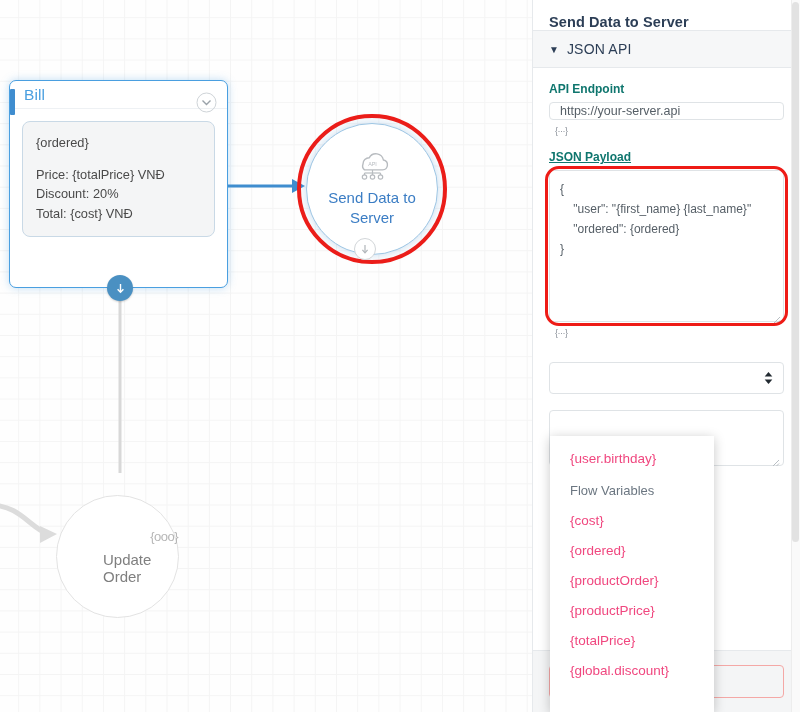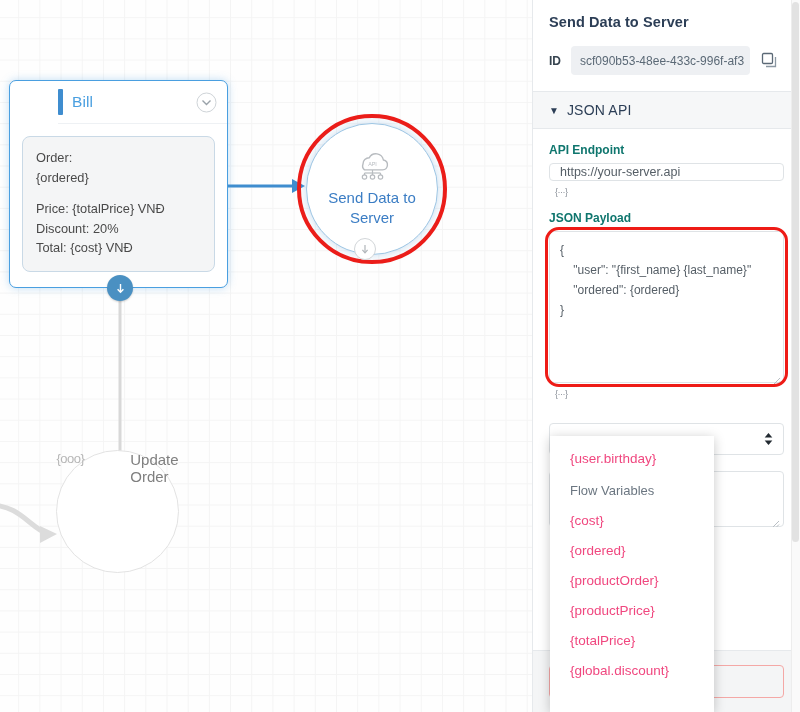--- a/index.html
+++ b/index.html
@@ -32,23 +32,23 @@
     left: 9px; top: 80px;
     width: 219px; height: 208px;
     background: #ffffff;
     border: 1.5px solid #4a9fe0;
     border-radius: 7px;
     box-shadow: 0 0 9px rgba(74,159,224,0.35);
     z-index: 4;
   }
   .node-card-header {
     position: relative;
-    height: 43px;
+    height: 28px;
     border-bottom: 1px solid #eef1f4;
-    display: flex; align-items: center; margin-left: 48px;
+    display: flex; align-items: center;
   }
   .node-accent {
     position: absolute; left: 0; top: 8px;
     width: 5px; height: 26px;
     background: #3f8dcf;
     border-radius: 1px;
   }
   .node-title {
     margin-left: 14px;
     font-size: 15.5px;
@@ -121,27 +121,27 @@
     border-radius: 50%;
     background: #ffffff;
     border: 1px solid #d2d6d9;
     display: flex; align-items: center; justify-content: center;
     z-index: 7;
   }
 
   
   .upd-node {
     position: absolute;
-    left: 56px; top: 450px;
+    left: 56px; top: 495px;
     width: 123px; height: 123px;
     border-radius: 50%;
     background: #ffffff;
     border: 1px solid #e3e3e3;
-    display: flex; flex-direction: row;
-    align-items: flex-start; justify-content: center;
+    display: flex; flex-direction: column;
+    align-items: flex-end; justify-content: center;
     z-index: 4;
   }
   .upd-icon {
     font-size: 13px; color: #b6b6b6;
     letter-spacing: -0.5px;
     margin-bottom: 7px;
   }
   .upd-label { font-size: 15px; color: #7f7f7f; margin-left: 46px; }
 
   
@@ -339,21 +339,20 @@
         <div class="node-title">Bill</div>
         <div class="node-collapse">
           <svg width="21" height="21" viewBox="0 0 21 21">
             <circle cx="10.5" cy="10.5" r="9.5" fill="none" stroke="#cfd4d8" stroke-width="1"></circle>
             <polyline points="6.5,8.5 10.5,12.5 14.5,8.5" fill="none" stroke="#9aa2a9" stroke-width="1.4"></polyline>
           </svg>
         </div>
       </div>
       <div class="node-body">
         <div class="msg-bubble">
-          <div class="msg-line">Order:</div>
           <div class="msg-line">{ordered}</div>
           <div class="msg-gap"></div>
           <div class="msg-line">Price: {totalPrice} VNĐ</div>
           <div class="msg-line">Discount: 20%</div>
           <div class="msg-line">Total: {cost} VNĐ</div>
         </div>
       </div>
     </div>
 
     <div class="port-down">
@@ -394,44 +393,34 @@
       <div class="upd-icon">{ooo}</div>
       <div class="upd-label">Update Order</div>
     </div>
 
   </div>
 
   <div id="panel">
 
     <div class="panel-head">
       <div class="panel-title">Send Data to Server</div>
-      <div class="id-row">
-        <div class="id-label">ID</div>
-        <div class="id-field">scf090b53-48ee-433c-996f-af3</div>
-        <div class="copy-btn">
-          <svg width="17" height="17" viewBox="0 0 17 17">
-            <rect x="1.5" y="1.5" width="10" height="10" rx="1.2" fill="none" stroke="#5b6976" stroke-width="1.3"></rect>
-            <path d="M5 14.5 H14.5 V5" fill="none" stroke="#8b97a2" stroke-width="1.3"></path>
-          </svg>
-        </div>
-      </div>
     </div>
 
     <div class="section-head">
       <span class="caret">▼</span>
       <span class="section-title">JSON API</span>
     </div>
 
     <div class="section-body">
 
       <div class="field-label">API Endpoint</div>
       <div class="text-input" placeholder="https://your-server.api">https://your-server.api</div>
       <div class="var-btn">{···}</div>
 
-      <div class="field-label" style="margin-top:4px;">JSON Payload</div>
+      <div class="field-label" style="margin-top:4px;text-decoration:underline;">JSON Payload</div>
       <div class="payload-wrap">
         <div class="payload-box">{
     "user": "{first_name} {last_name}"
     "ordered": {ordered}
 }</div>
         <div class="resize-grip">
           <svg width="9" height="9" viewBox="0 0 9 9">
             <line x1="8" y1="2" x2="2" y2="8" stroke="#b9bfc4" stroke-width="1"></line>
             <line x1="8" y1="5.5" x2="5.5" y2="8" stroke="#b9bfc4" stroke-width="1"></line>
           </svg>

